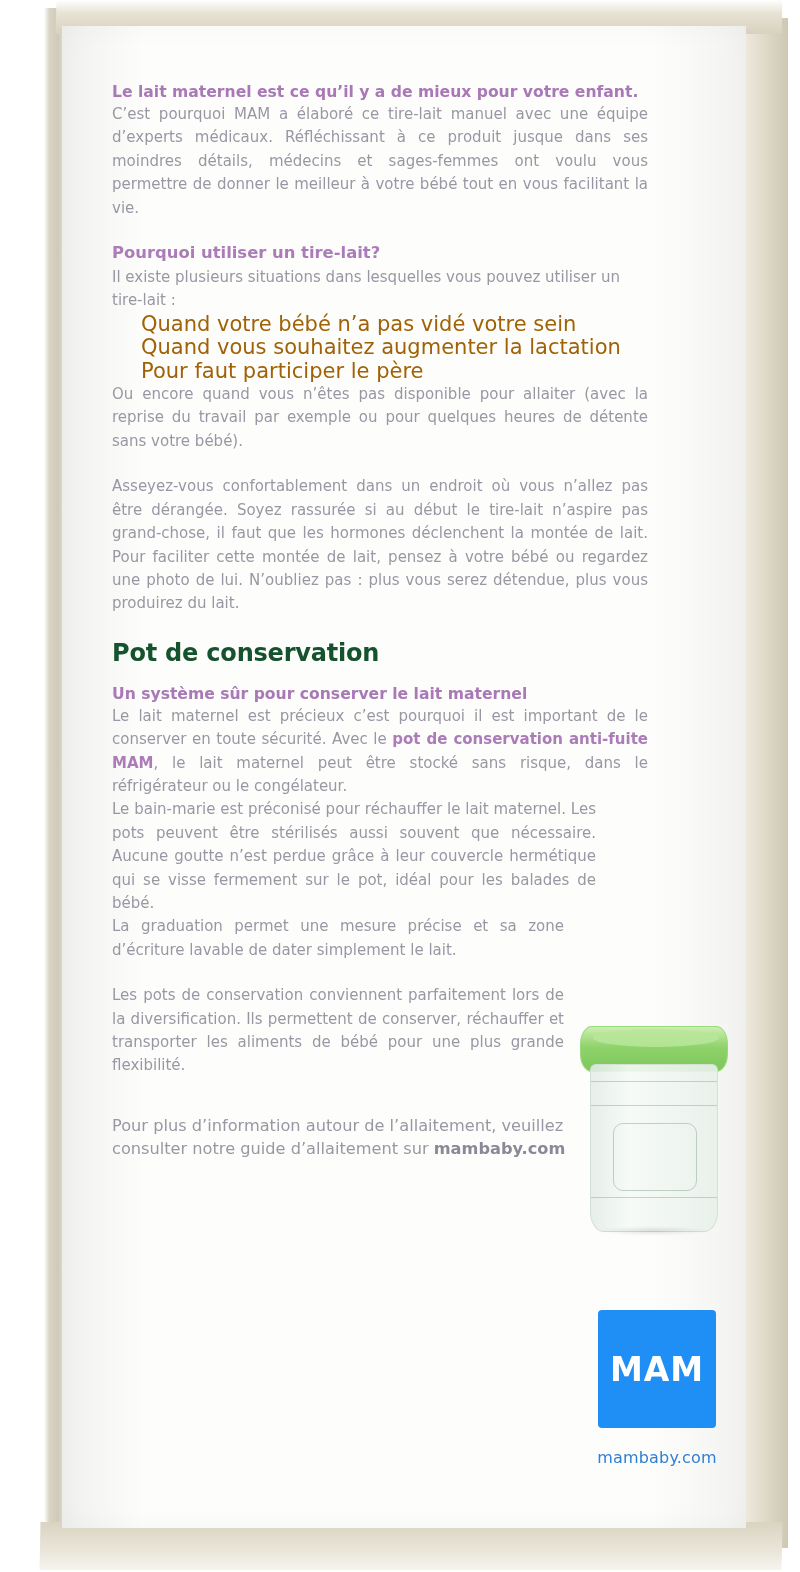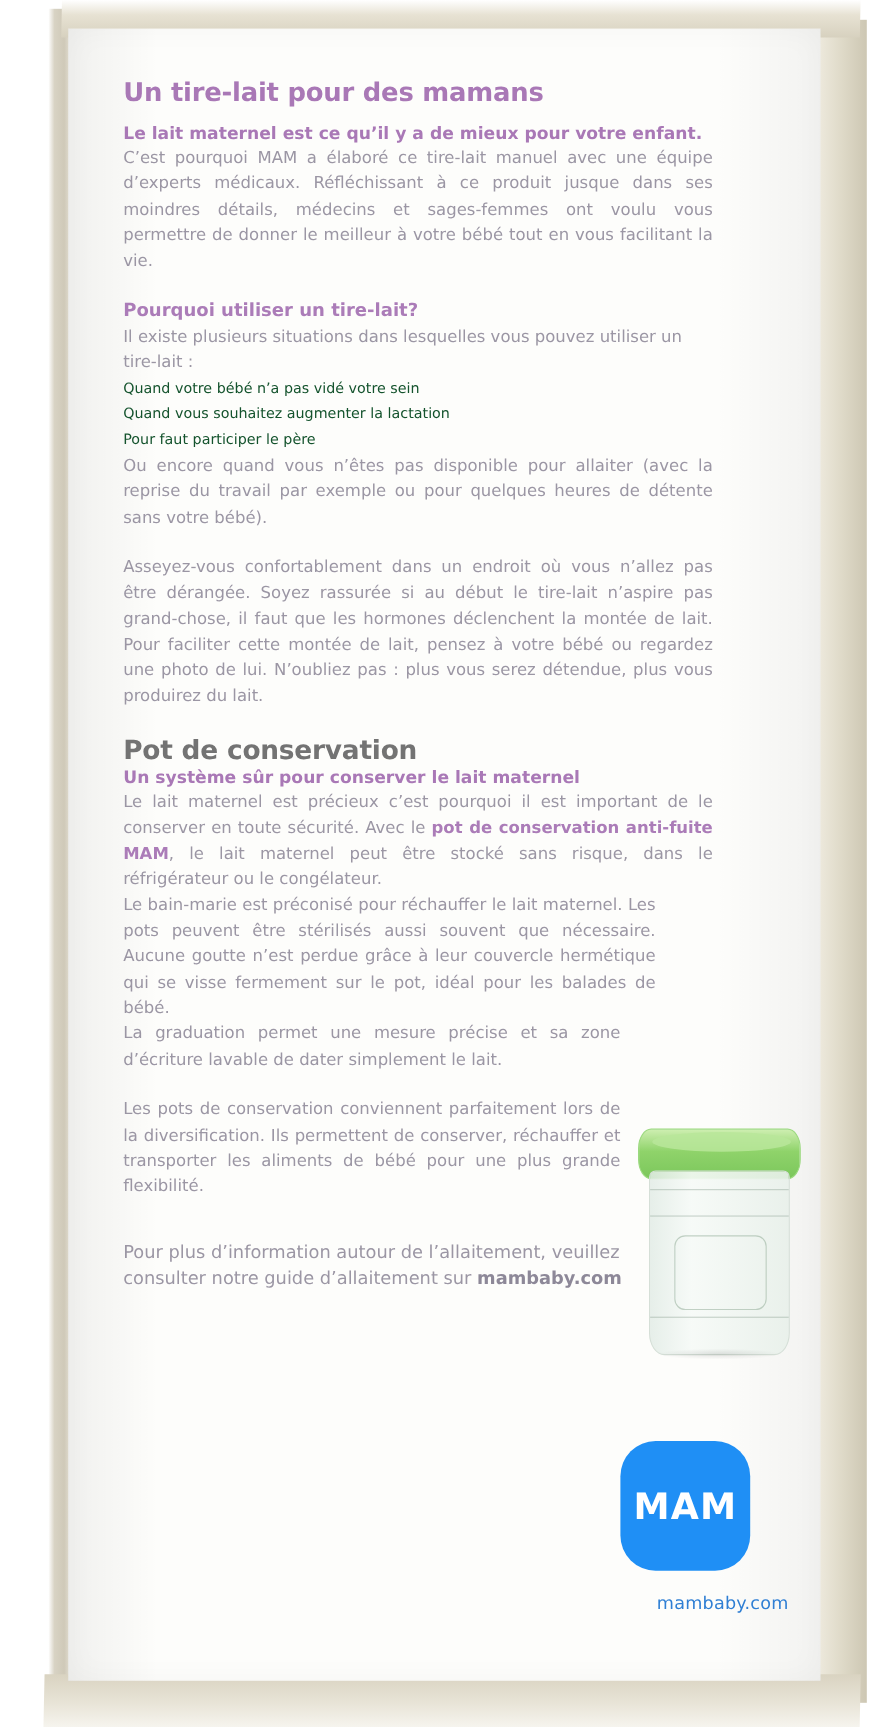--- a/index.html
+++ b/index.html
@@ -122,31 +122,32 @@
 
   .subhead {
     color: #ab7cb8;
     font-size: 16.4px;
     line-height: 22px;
     font-weight: 600;
     margin: 0 0 2px 0;
   }
 
   .list-line {
-    font-size: 13px;
+    font-size: 21px;
     line-height: 23.4px;
+    color: #a16207;
+    margin-left: 29px;
+  }
+
+  .bigsubhead {
     color: #14532d;
-  }
-
-  .bigsubhead {
-    color: #737373;
     font-size: 24px;
     line-height: 30px;
     font-weight: 600;
-    margin: 0 0 0 0;
+    margin: 0 0 16px 0;
     letter-spacing: -0.2px;
   }
 
   .inline-em {
     color: #ab7cb8;
     font-weight: 600;
   }
 
   .dots-head {
     color: #ab7cb8;
@@ -164,25 +165,25 @@
     font-size: 16.2px;
     line-height: 23.4px;
     color: #9b96a4;
     width: 470px;
   }
   .footer-note b { color: #8d8898; font-weight: 700; }
 
   
   .mam-logo {
     position: absolute;
-    left: 564px;
+    left: 598px;
     top: 1310px;
     width: 118px;
     height: 118px;
-    border-radius: 32px;
+    border-radius: 4px;
     background: #1f8ff5;
     display: flex;
     align-items: center;
     justify-content: center;
   }
   .mam-logo span {
     color: #ffffff;
     font-size: 33px;
     font-weight: 700;
     letter-spacing: 1px;
@@ -272,21 +273,20 @@
   <div class="box-top-flap"></div>
   <div class="box-bottom-flap"></div>
 
   <div class="box-face">
     <div class="face-shade"></div>
   </div>
 
   <div class="content">
 
     <div class="headline">
-      <span>Un tire-lait pour des mamans</span>
     </div>
 
     <div class="lead">Le lait maternel est ce qu’il y a de mieux pour votre enfant.</div>
     <p class="body">C’est pourquoi MAM a élaboré ce tire-lait manuel avec une équipe d’experts médicaux. Réfléchissant à ce produit jusque dans ses moindres détails, médecins et sages-femmes ont voulu vous permettre de donner le meilleur à votre bébé tout en vous facilitant la vie.</p>
 
     <div class="section-gap"></div>
 
     <div class="subhead">Pourquoi utiliser un tire-lait?</div>
     <p class="body nojust">Il existe plusieurs situations dans lesquelles vous pouvez utiliser un tire-lait :</p>
     <div class="list-line">Quand votre bébé n’a pas vidé votre sein</div>

